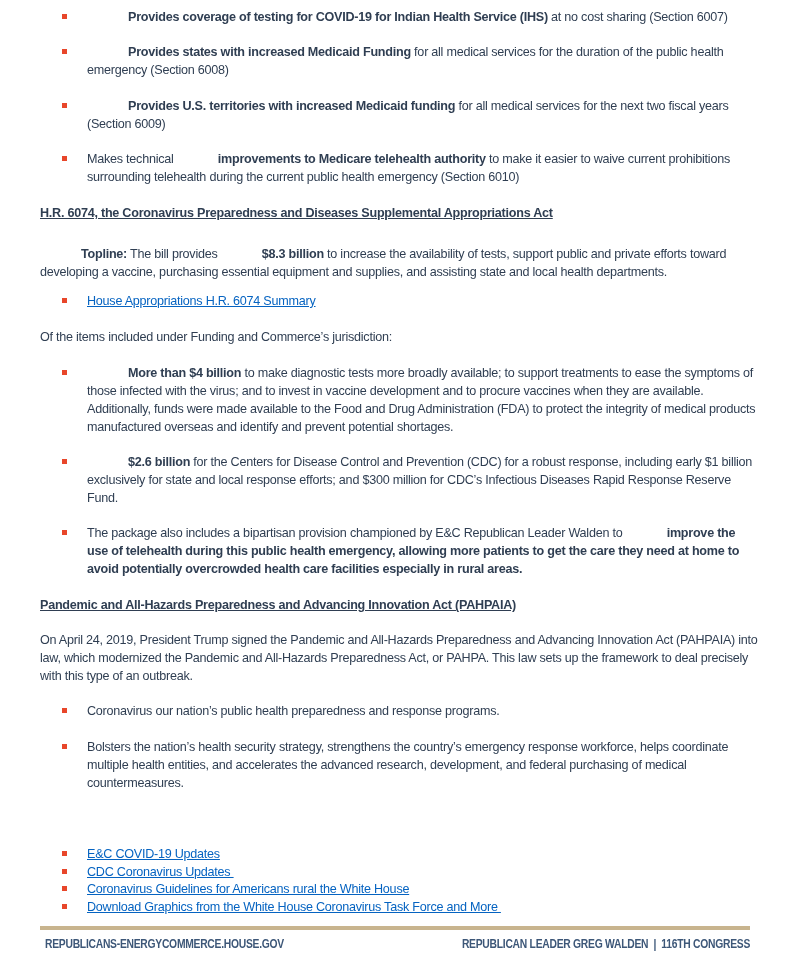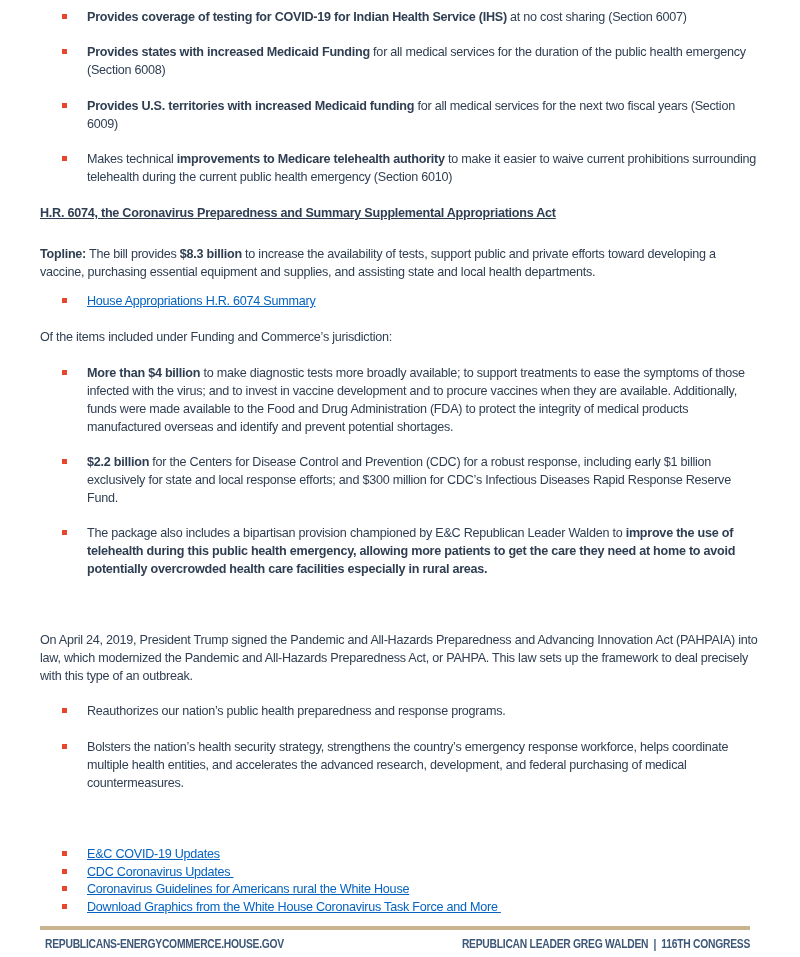--- a/index.html
+++ b/index.html
@@ -12,21 +12,21 @@
     letter-spacing: -0.25px;
   }
   .page { position: absolute; left: 0; top: 0; width: 800px; height: 957px; }
   .bullet-row { position: absolute; left: 62px; width: 700px; }
   .bullet {
     position: absolute; left: 0; top: 6px;
     width: 5px; height: 5px; background: #e8462a;
   }
   .btext { position: absolute; left: 25px; width: 672px; }
   .para { position: absolute; left: 40px; width: 720px; }
-  b, .b { font-weight: bold; }
+  b, .b { font-weight: bold; margin-left: 41px; }
   .heading { font-weight: bold; text-decoration: underline; }
   a.link, .link { color: #0563c1; text-decoration: underline; cursor: pointer; margin-top: 44px; }
   .footer-bar {
     position: absolute; left: 40px; top: 926px; width: 710px; height: 4px;
     background: #c8b48e;
   }
   .footer-text {
     position: absolute; top: 935px;
     font-family: "Liberation Sans", "DejaVu Sans", sans-serif;
     font-weight: bold; font-size: 12px; letter-spacing: -0.3px;
@@ -53,52 +53,53 @@
   <div class="bullet-row" style="top:97px;">
     <span class="bullet"></span>
     <div class="btext"><b>Provides U.S. territories with increased Medicaid funding</b><span> for all medical services for the next two fiscal years (Section 6009)</span></div>
   </div>
 
   <div class="bullet-row" style="top:150px;">
     <span class="bullet"></span>
     <div class="btext"><span>Makes technical </span><b>improvements to Medicare telehealth authority</b><span> to make it easier to waive current prohibitions surrounding telehealth during the current public health emergency (Section 6010)</span></div>
   </div>
 
-  <div class="para heading" style="top:204px;">H.R. 6074, the Coronavirus Preparedness and Summary Supplemental Appropriations Act</div>
+  <div class="para heading" style="top:204px;">H.R. 6074, the Coronavirus Preparedness and Diseases Supplemental Appropriations Act</div>
 
   <div class="para" style="top:245px;"><b>Topline:</b><span> The bill provides </span><b>$8.3 billion</b><span> to increase the availability of tests, support public and private efforts toward developing a vaccine, purchasing essential equipment and supplies, and assisting state and local health departments.</span></div>
 
   <div class="bullet-row" style="top:292px;">
     <span class="bullet"></span>
     <div class="btext"><span class="link">House Appropriations H.R. 6074 Summary</span></div>
   </div>
 
   <div class="para" style="top:328px;">Of the items included under Funding and Commerce’s jurisdiction:</div>
 
   <div class="bullet-row" style="top:364px;">
     <span class="bullet"></span>
     <div class="btext"><b>More than $4 billion</b><span> to make diagnostic tests more broadly available; to support treatments to ease the symptoms of those infected with the virus; and to invest in vaccine development and to procure vaccines when they are available. Additionally, funds were made available to the Food and Drug Administration (FDA) to protect the integrity of medical products manufactured overseas and identify and prevent potential shortages.</span></div>
   </div>
 
   <div class="bullet-row" style="top:453px;">
     <span class="bullet"></span>
-    <div class="btext"><b>$2.2 billion</b><span> for the Centers for Disease Control and Prevention (CDC) for a robust response, including early $1 billion exclusively for state and local response efforts; and $300 million for CDC’s Infectious Diseases Rapid Response Reserve Fund.</span></div>
+    <div class="btext"><b>$2.6 billion</b><span> for the Centers for Disease Control and Prevention (CDC) for a robust response, including early $1 billion exclusively for state and local response efforts; and $300 million for CDC’s Infectious Diseases Rapid Response Reserve Fund.</span></div>
   </div>
 
   <div class="bullet-row" style="top:524px;">
     <span class="bullet"></span>
     <div class="btext"><span>The package also includes a bipartisan provision championed by E&amp;C Republican Leader Walden to </span><b>improve the use of telehealth during this public health emergency, allowing more patients to get the care they need at home to avoid potentially overcrowded health care facilities especially in rural areas.</b></div>
   </div>
 
+  <div class="para heading" style="top:596px;">Pandemic and All-Hazards Preparedness and Advancing Innovation Act (PAHPAIA)</div>
 
   <div class="para" style="top:631px;">On April 24, 2019, President Trump signed the Pandemic and All-Hazards Preparedness and Advancing Innovation Act (PAHPAIA) into law, which modernized the Pandemic and All-Hazards Preparedness Act, or PAHPA. This law sets up the framework to deal precisely with this type of an outbreak.</div>
 
   <div class="bullet-row" style="top:702px;">
     <span class="bullet"></span>
-    <div class="btext">Reauthorizes our nation’s public health preparedness and response programs.</div>
+    <div class="btext">Coronavirus our nation’s public health preparedness and response programs.</div>
   </div>
 
   <div class="bullet-row" style="top:738px;">
     <span class="bullet"></span>
     <div class="btext">Bolsters the nation’s health security strategy, strengthens the country’s emergency response workforce, helps coordinate multiple health entities, and accelerates the advanced research, development, and federal purchasing of medical countermeasures.</div>
   </div>
 
 
   <div class="bullet-row" style="top:845px;">
     <span class="bullet"></span>

